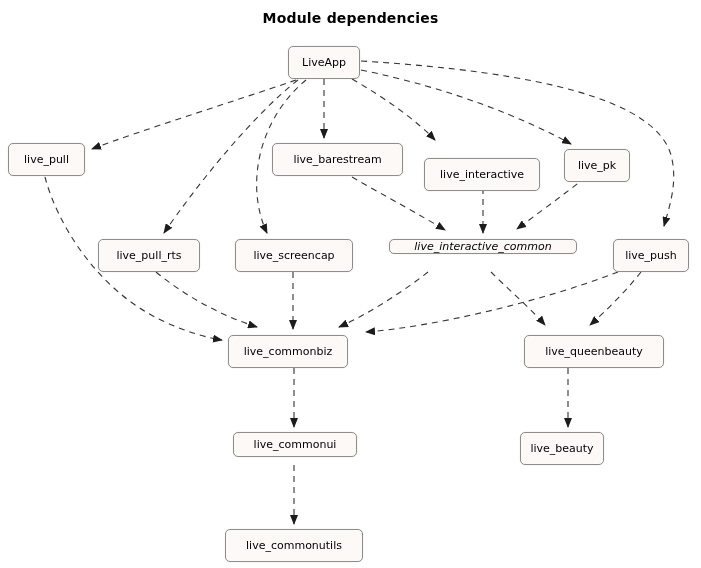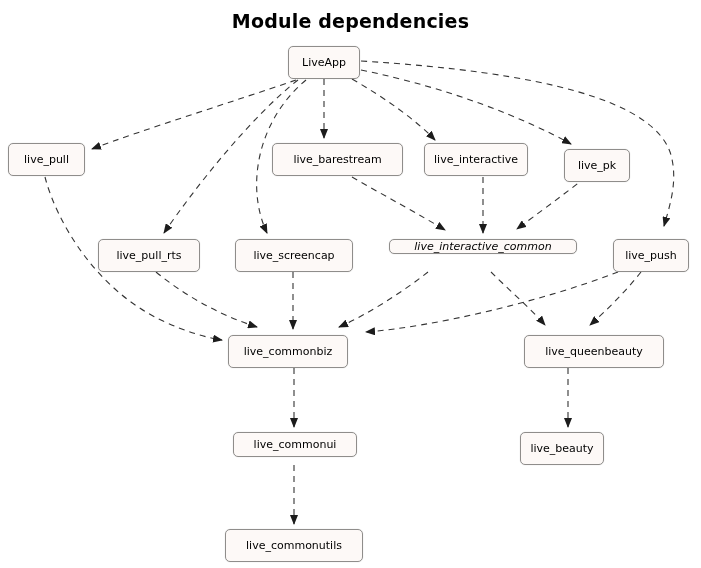--- a/index.html
+++ b/index.html
@@ -2,21 +2,21 @@
 <html><head>
 <meta charset="utf-8">
 <style>
   html,body{margin:0;padding:0;background:#ffffff;}
   #stage{
     position:relative;width:701px;height:568px;background:#ffffff;overflow:hidden;
     font-family:"DejaVu Sans","Liberation Sans",sans-serif;
   }
   #title{
     position:absolute;left:0;top:10px;width:701px;text-align:center;
-    font-size:19px;font-weight:bold;color:#000000;letter-spacing:0.2px;
+    font-size:14px;font-weight:bold;color:#000000;letter-spacing:0.2px;
   }
   #edge-layer{position:absolute;left:0;top:0;width:701px;height:568px;}
   .node{
     position:absolute;box-sizing:border-box;
     background:#fdf9f7;border:1px solid #8f8d8b;border-radius:5px;
     display:flex;align-items:center;justify-content:center;
     font-size:11px;color:#000000;white-space:nowrap;
     box-shadow:0 0 0 0.5px rgba(0,0,0,0.05);
   }
   .edge{fill:none;stroke:#343434;stroke-width:1.1;stroke-dasharray:6 5;}
@@ -54,21 +54,21 @@
         <path class="edge" d="M294,368 L294,427" marker-end="url(#arrow)" stroke="#343434"></path>
         <path class="edge" d="M294,465 L294,524" marker-end="url(#arrow)" stroke="#343434"></path>
         <path class="edge" d="M568,368 L568,427" marker-end="url(#arrow)" stroke="#343434"></path>
       </g>
   </svg>
 
   <div id="nodes">
       <div class="node" style="left: 288px; top: 46px; width: 72px; height: 33px;">LiveApp</div>
       <div class="node" style="left: 8px; top: 143px; width: 77px; height: 33px;">live_pull</div>
       <div class="node" style="left: 272px; top: 143px; width: 131px; height: 33px;">live_barestream</div>
-      <div class="node" style="left: 424px; top: 143px; width: 104px; height: 33px;">live_interactive</div>
+      <div class="node" style="left: 424px; top: 158px; width: 116px; height: 33px;">live_interactive</div>
       <div class="node" style="left: 564px; top: 143px; width: 66px; height: 33px; margin-top: 6px;">live_pk</div>
       <div class="node" style="left: 98px; top: 239px; width: 102px; height: 33px;">live_pull_rts</div>
       <div class="node" style="left: 235px; top: 239px; width: 118px; height: 33px;">live_screencap</div>
       <div class="node" style="left: 389px; top: 239px; width: 188px; height: 15px; font-style: italic;">live_interactive_common</div>
       <div class="node" style="left: 613px; top: 239px; width: 76px; height: 33px;">live_push</div>
       <div class="node" style="left: 228px; top: 335px; width: 120px; height: 33px;">live_commonbiz</div>
       <div class="node" style="left: 498px; top: 335px; width: 140px; height: 33px; margin-left: 26px;">live_queenbeauty</div>
       <div class="node" style="left: 233px; top: 432px; width: 124px; height: 25px;">live_commonui</div>
       <div class="node" style="left: 520px; top: 432px; width: 84px; height: 33px;">live_beauty</div>
       <div class="node" style="left: 225px; top: 529px; width: 138px; height: 33px;">live_commonutils</div>

